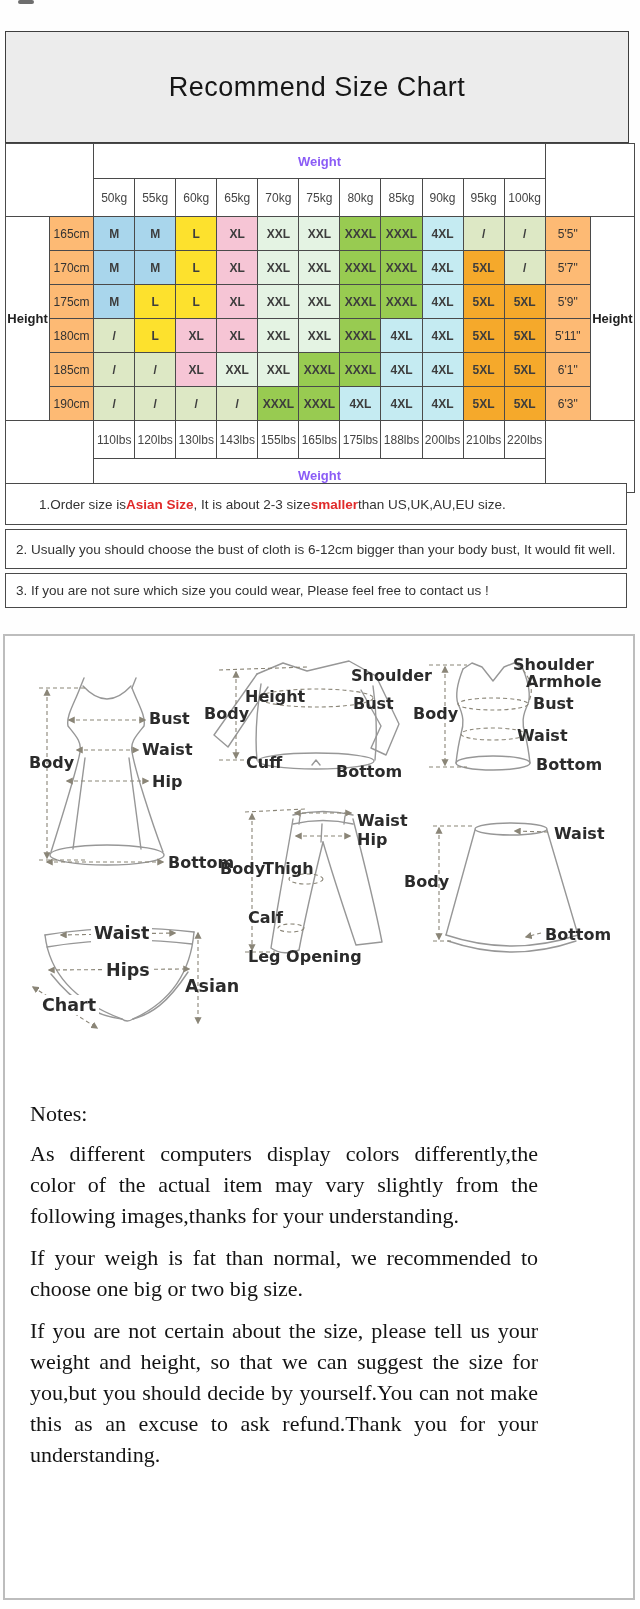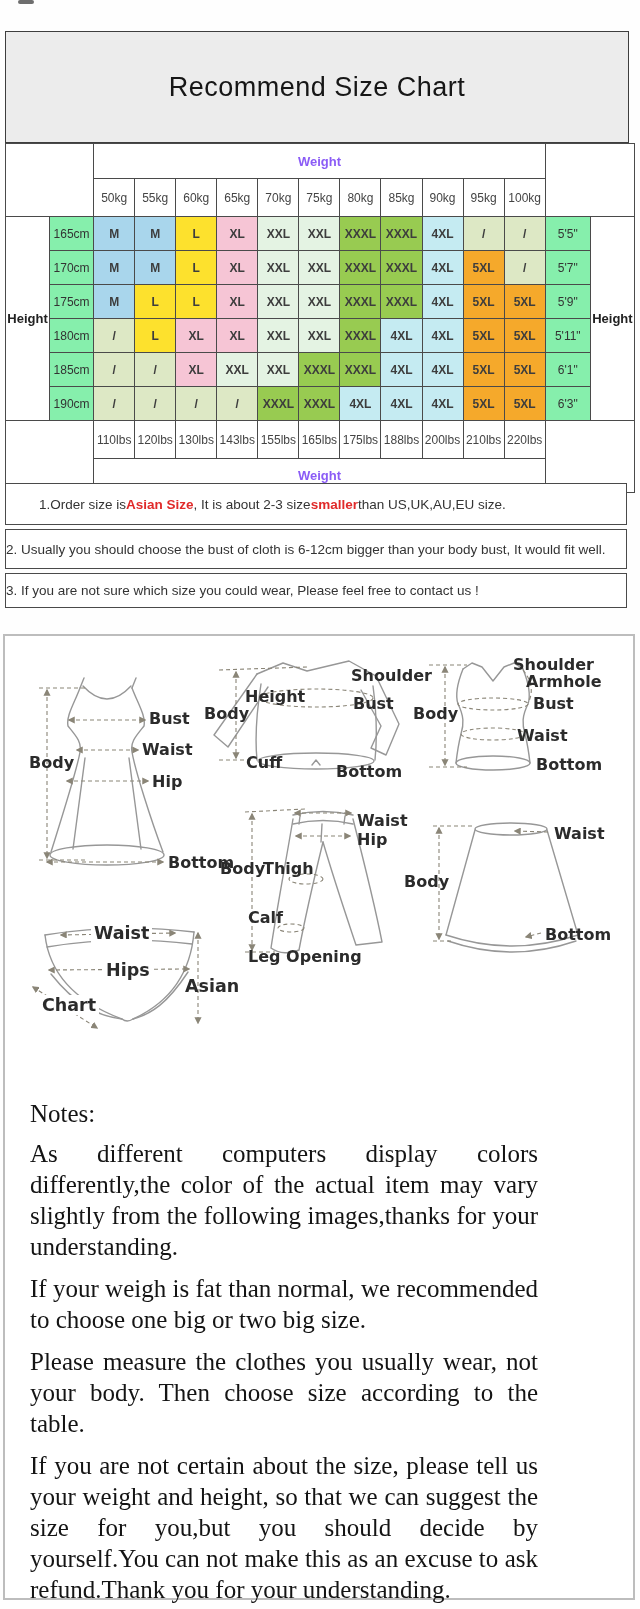--- a/index.html
+++ b/index.html
@@ -19,50 +19,50 @@
   table.size{
     position:absolute;left:5px;top:143px;width:630px;
     border-collapse:collapse;table-layout:fixed;background:#fff;
   }
   table.size td{
     border:1px solid #4a4a4a;text-align:center;vertical-align:middle;
     font-size:12px;color:#3d3d3d;padding:0;height:33px;overflow:hidden;white-space:nowrap;
   }
   table.size td.hdr{font-weight:bold;font-size:13px;color:#8b5cf6;}
   table.size td.sub{color:#444;height:37px;}
-  table.size td.hcm,table.size td.hft{color:#333;background:#86efac;}
+  table.size td.hcm,table.size td.hft{color:#333;background:#fdba74;}
   table.size td.sz{font-weight:600;}
   table.size td.rowhdr{font-weight:bold;font-size:13px;color:#222;}
   table.size tr.toprow td{height:34px;}
   
   .order-notes{position:absolute;left:5px;top:483px;width:622px;}
   .note-row{
     border:1px solid #4a4a4a;background:#fff;margin-bottom:4px;
     min-height:38px;display:flex;align-items:center;
-    font-size:13.5px;color:#333;padding-left:0;
+    font-size:13.5px;color:#333;padding-left:10px;
   }
   .note-row:first-child{padding-left:33px;min-height:40px;}
   .note-row:last-child{min-height:33px;margin-bottom:0;}
   .note-row .red{color:#e02a2a;font-weight:bold;}
   
   .bottom-box{
     position:absolute;left:3px;top:634px;width:632px;height:966px;
     border:2px solid #bdbdbd;background:#fff;box-sizing:border-box;
   }
   .diagrams{position:absolute;left:0;top:0;width:630px;height:440px;}
   .dlabel{
     position:absolute;transform:translateY(-50%);
     font-family:"DejaVu Sans", sans-serif;font-size:16px;font-weight:600;color:#2b2b2b;white-space:nowrap;
   }
   .dlabel.masked{background:#fff;padding:0 3px;}
   .dlabel.big{font-size:17.5px;font-weight:bold;}
   
   .serif-notes{
     position:absolute;left:25px;top:462px;width:512px;
-    font-family:"Liberation Serif", serif;font-size:25px;line-height:31px;color:#141414;
+    font-family:"Liberation Serif", serif;font-size:22px;line-height:31px;color:#141414;
   }
   .serif-notes .heading{margin:0 0 9px 0;}
   .serif-notes p{margin:0 4px 11px 0;text-align:justify;}
   .serif-notes p:last-child{margin-bottom:0;}
 </style>
 </head>
 <body>
 
 <div class="artifact"></div>
 
@@ -363,16 +363,15 @@
 
   <span class="dlabel big masked" style="left:86px;top:297px">Waist</span>
   <span class="dlabel big masked" style="left:98px;top:334px">Hips</span>
   <span class="dlabel big masked" style="left:34px;top:369px">Chart</span>
   <span class="dlabel big" style="left:180px;top:350px">Asian</span>
 
   <div class="serif-notes">
     <div class="heading">Notes:</div>
     <p>As different computers display colors differently,the color of the actual item may vary slightly from the following images,thanks for your understanding.</p>
     <p>If your weigh is fat than normal, we recommended to choose one big or two big size.</p>
-    <p>Please measure the clothes you usually wear, not your body. Then choose size according to the table.</p>
     <p>If you are not certain about the size, please tell us your weight and height, so that we can suggest the size for you,but you should decide by yourself.You can not make this as an excuse to ask refund.Thank you for your understanding.</p>
   </div>
 </div>
 
 </body></html>

